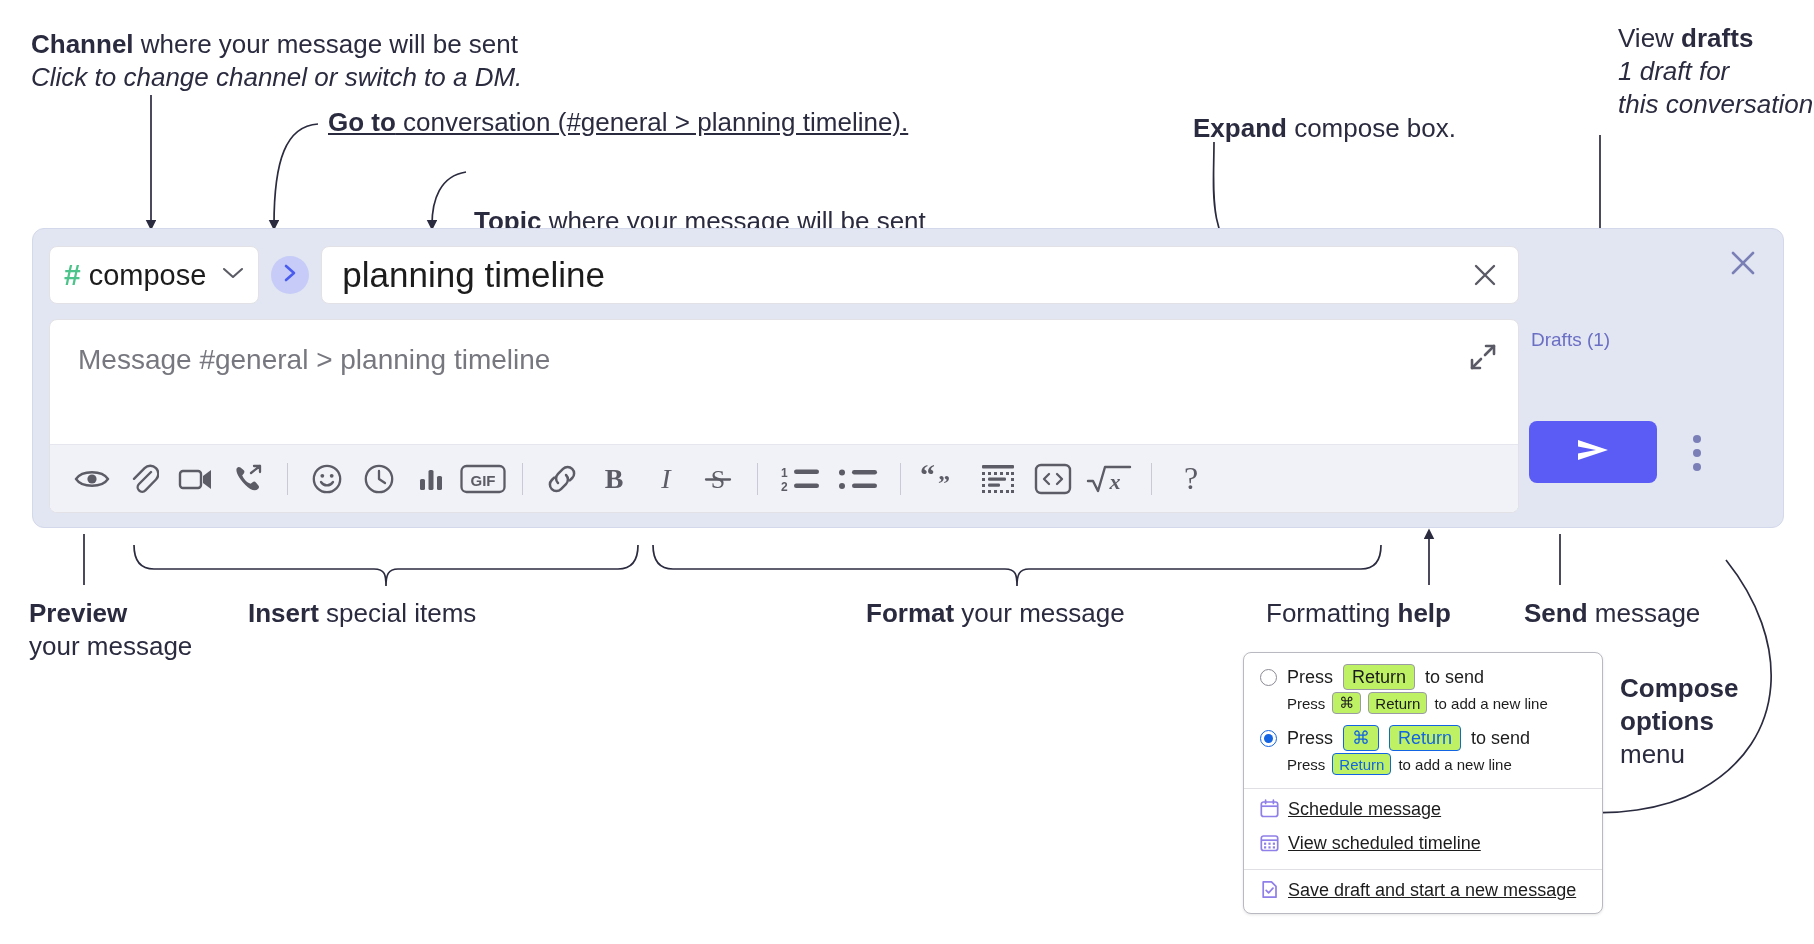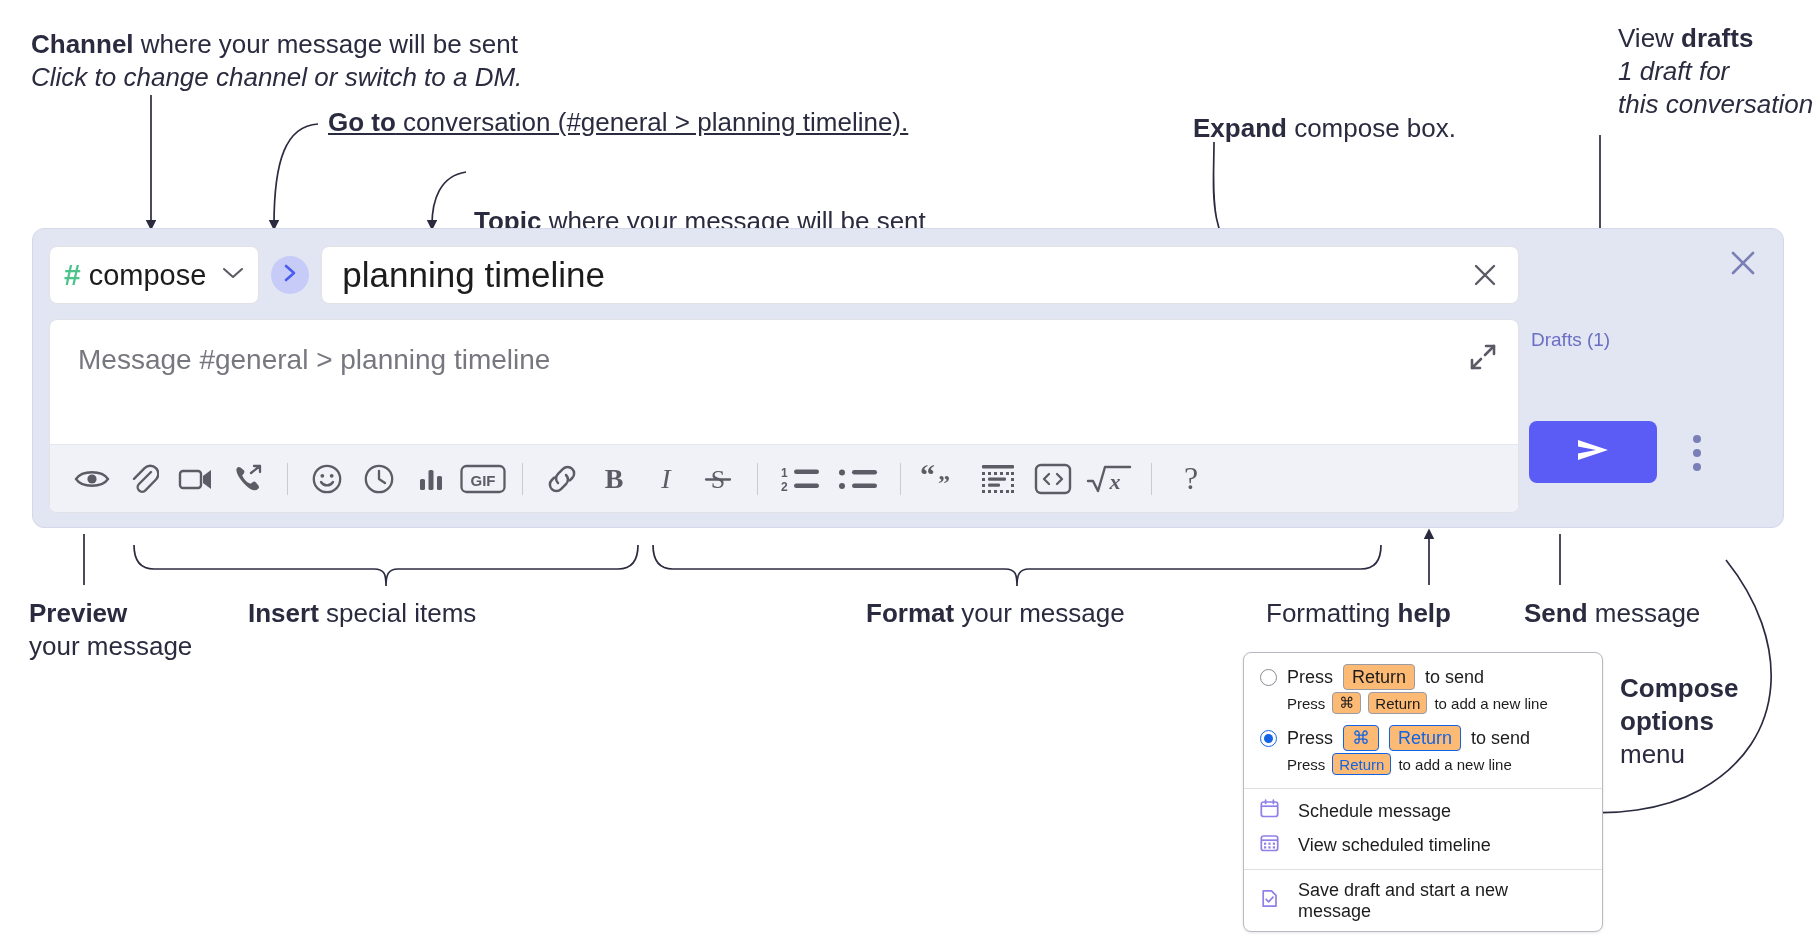--- a/index.html
+++ b/index.html
@@ -111,26 +111,26 @@
   }
   .radio-row { display:flex; align-items:center; gap:10px; padding:5px 16px 0 16px; }
   .radio { width:17px; height:17px; border-radius:50%; border:1.6px solid #8b8b95; flex:0 0 auto; background:#fff; }
   .radio.on { border:1.6px solid #1264e3; background:#fff; position:relative; }
   .radio.on::after { content:""; position:absolute; left:3px; top:3px; width:9px; height:9px; border-radius:50%; background:#1264e3; }
   .radio-row .txt { font-size:18px; }
   .sub-row { display:flex; align-items:center; gap:7px; padding:2px 16px 6px 43px; font-size:15px; color:#1d1c1d; }
   .key {
     display:inline-flex; align-items:center; justify-content:center;
     border:1px solid #9b9ba4; border-radius:4px; padding:0 6px;
-    min-width:22px; height:22px; font-size:15px; background:#fdba74; color:#1d1c1d;
+    min-width:22px; height:22px; font-size:15px; background:#bef264; color:#1d1c1d;
   }
   .key.big { height:26px; font-size:18px; padding:0 8px; }
   .key.blue { border-color:#1264e3; color:#1264e3; }
   .mdiv { height:1px; background:#e0e0e4; margin:7px 0 5px 0; }
-  .menu-item { display:flex; align-items:center; gap:19px; padding:5px 16px; font-size:18px; cursor:pointer; }
+  .menu-item { display:flex; gap:9px; padding:5px 16px; font-size:18px; cursor:pointer;text-decoration:underline; }
   .menu-item svg { flex:0 0 auto; }
 </style>
 </head>
 <body>
 
 <div class="anno" style="left:31px; top:28px;">
   <div><b>Channel</b><span> where your message will be sent</span></div>
   <div class="ital">Click to change channel or switch to a DM.</div>
 </div>
 

